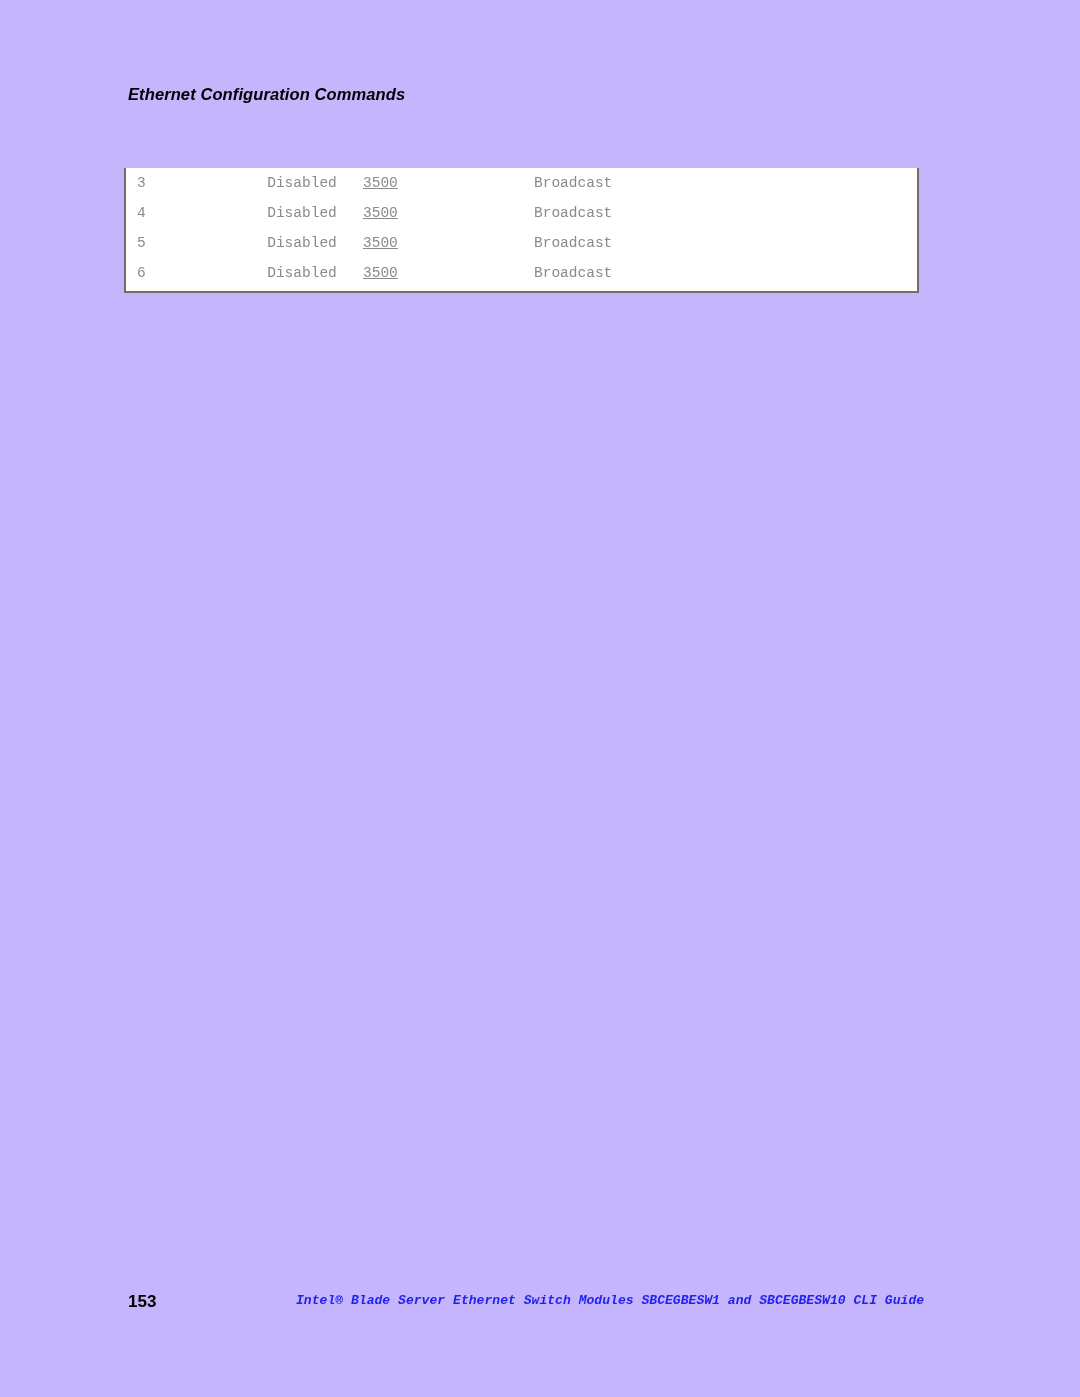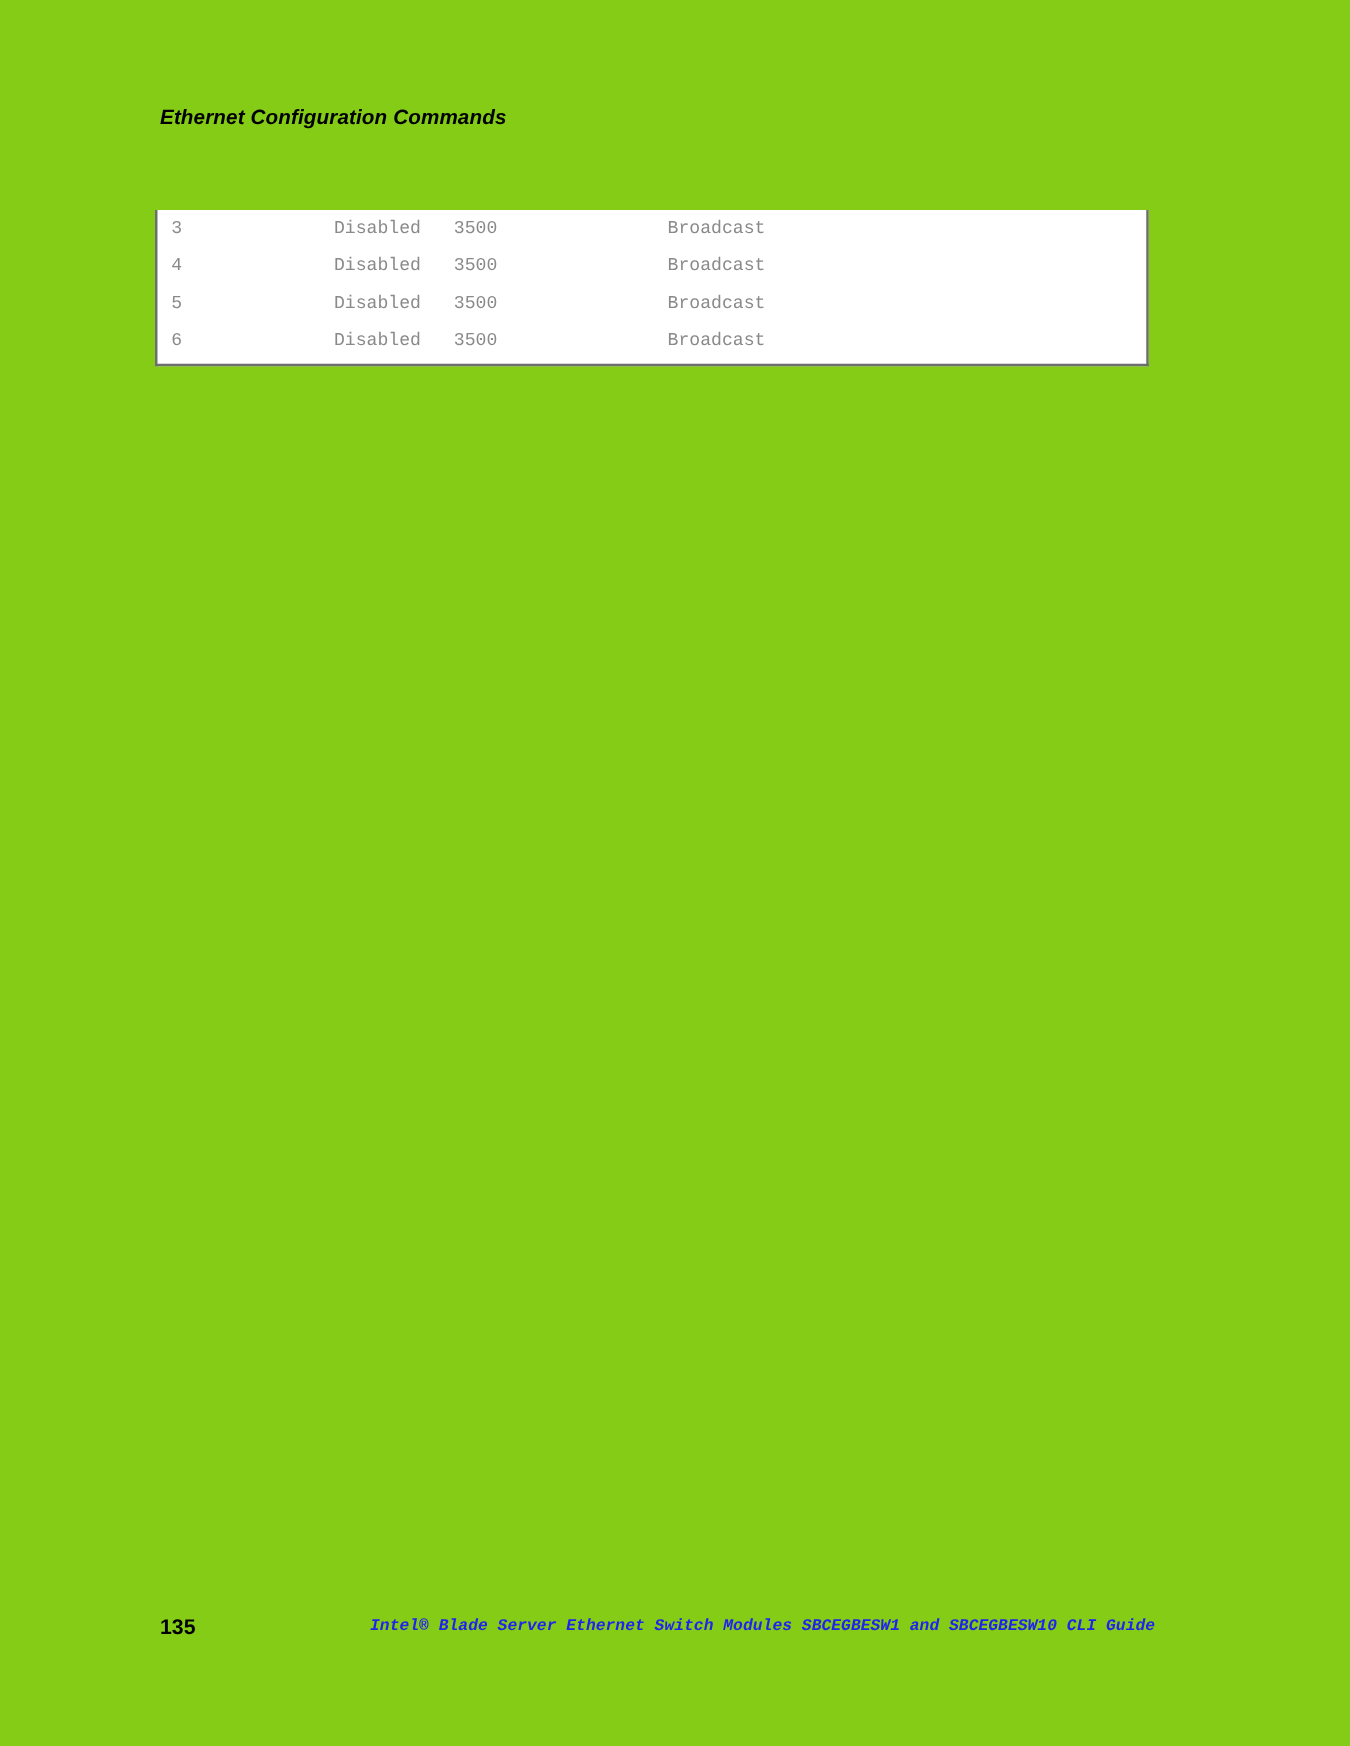--- a/index.html
+++ b/index.html
@@ -13,21 +13,21 @@
     position: relative;
     font-family: "Liberation Sans", sans-serif;
     -webkit-font-smoothing: antialiased;
   }
 
   .page {
     position: absolute;
     inset: 0;
     width: 1080px;
     height: 1397px;
-    background: #84cc16;
+    background: #c4b5fd;
     overflow: hidden;
   }
 
   
   .running-header {
     position: absolute;
     left: 128px;
     top: 85px;
     font-family: "Liberation Sans", sans-serif;
     font-size: 16.5px;
@@ -69,21 +69,21 @@
     font-weight: normal;
     color: #8a8a8a;
     white-space: pre;
     vertical-align: middle;
     padding: 0;
     line-height: 30px;
   }
 
   .col-index  { width: 104px; padding-left: 11px; }
   .col-state  { width: 122px; text-align: center; }
-  .col-rate   { width: 171px; }
+  .col-rate   { width: 171px; text-decoration: underline; }
   .col-type   { width: auto; margin-top: 18px; }
 
   
   .footer-pagenum {
     position: absolute;
     left: 128px;
     top: 1292px;
     font-family: "Liberation Sans", sans-serif;
     font-size: 17px;
     font-weight: bold;
@@ -140,17 +140,17 @@
           <td class="code-cell col-index">6</td>
           <td class="code-cell col-state">Disabled</td>
           <td class="code-cell col-rate">3500</td>
           <td class="code-cell col-type">Broadcast</td>
         </tr>
 
       </tbody>
     </table>
   </div>
 
-  <div class="footer-pagenum">135</div>
+  <div class="footer-pagenum">153</div>
 
   <div class="footer-title">Intel® Blade Server Ethernet Switch Modules SBCEGBESW1 and SBCEGBESW10 CLI Guide</div>
 
 </div>
 
 </body></html>

